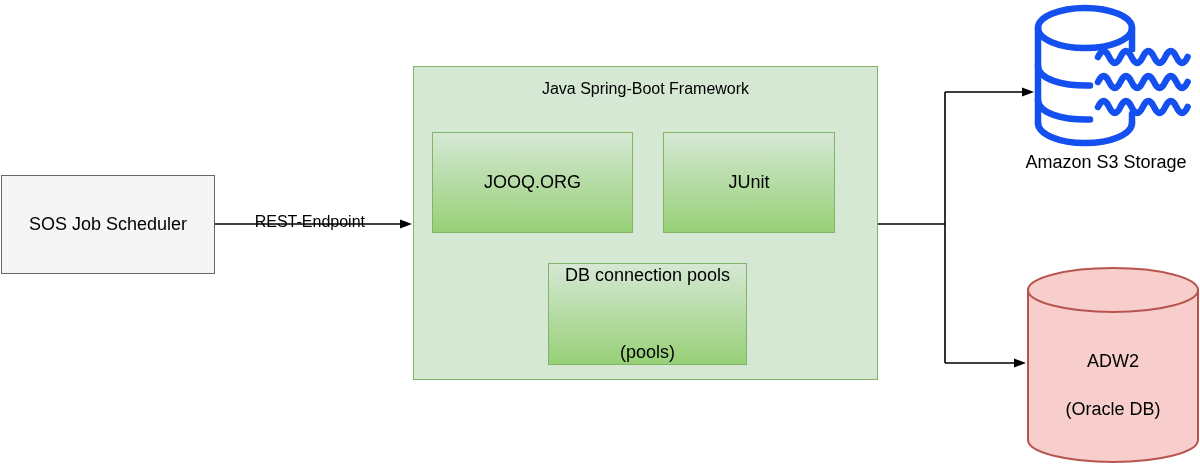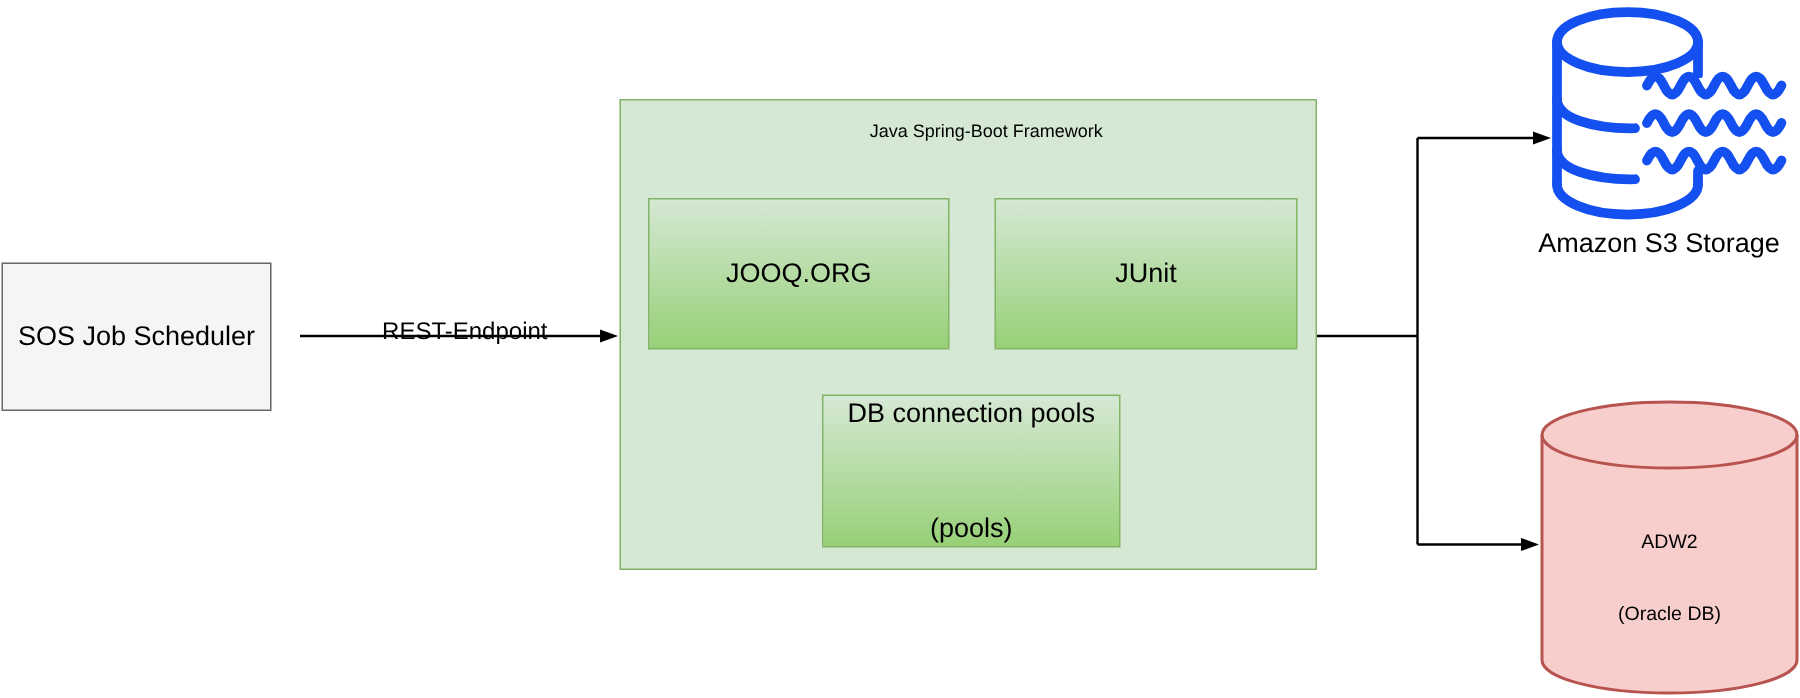--- a/index.html
+++ b/index.html
@@ -37,75 +37,75 @@
     box-sizing: border-box;
     display: flex;
     align-items: center;
     justify-content: center;
     text-align: center;
     font-size: 18px;
     line-height: 1.25;
   }
   .scheduler {
     left: 1px; top: 175px;
-    width: 180px; height: 99px;
+    width: 214px; height: 99px;
     background: var(--scheduler-fill);
     border: 1px solid var(--scheduler-border);
   }
   .framework {
     position: absolute;
     box-sizing: border-box;
     left: 413px; top: 66px;
     width: 465px; height: 314px;
     background: var(--framework-fill);
     border: 1px solid var(--framework-border);
   }
   .framework-title {
     position: absolute;
-    left: 12px; top: 13px;
+    left: 0; top: 13px;
     width: 100%;
     text-align: center;
-    font-size: 12px;
+    font-size: 16px;
   }
   .component {
     position: absolute;
     box-sizing: border-box;
     display: flex;
     flex-direction: column;
     align-items: center;
     justify-content: center;
     text-align: center;
     font-size: 18px;
     line-height: 1.3;
     background: linear-gradient(var(--component-gradient-top), var(--component-gradient-bottom));
     border: 1px solid var(--framework-border);
   }
   .comp-jooq  { left: 18px;  top: 65px;  width: 201px; height: 101px; }
-  .comp-junit { left: 249px; top: 65px;  width: 202px; height: 101px; }
+  .comp-junit { left: 249px; top: 65px;  width: 172px; height: 101px; }
   .comp-db    { left: 134px; top: 196px; width: 199px; height: 102px; justify-content: space-between; }
   .edge-label {
     position: absolute;
     left: 225px; top: 213px;
     width: 140px;
     text-align: right;
     font-size: 16px;
   }
   .s3-label {
     position: absolute;
     left: 1008px; top: 152px;
     width: 196px;
     text-align: center;
     font-size: 18px;
   }
   .oracle-label {
     position: absolute;
     left: 1028px; top: 350px;
     width: 170px;
     text-align: center;
-    font-size: 13px;
+    font-size: 18px;
     line-height: 22px;
   }
   .oracle-label .line2 { margin-top: 26px; }
 </style>
 </head>
 <body>
 
 <div class="canvas">
 
   <svg class="layer">

